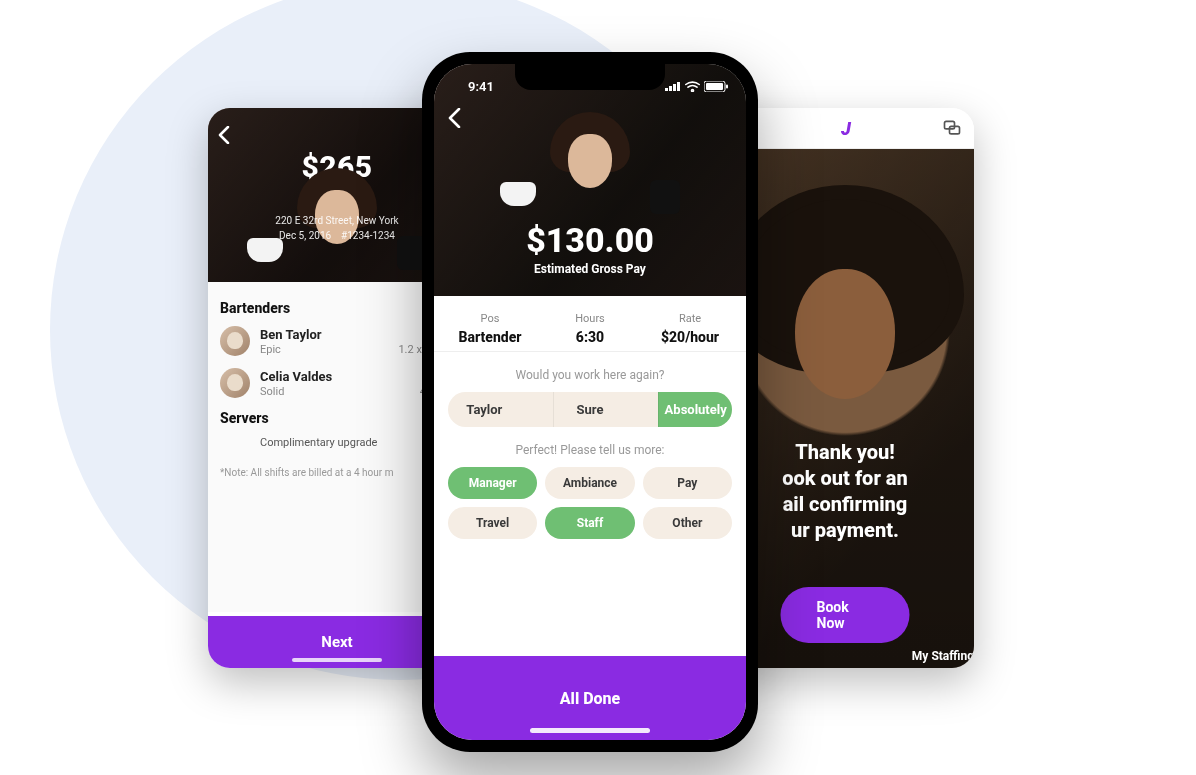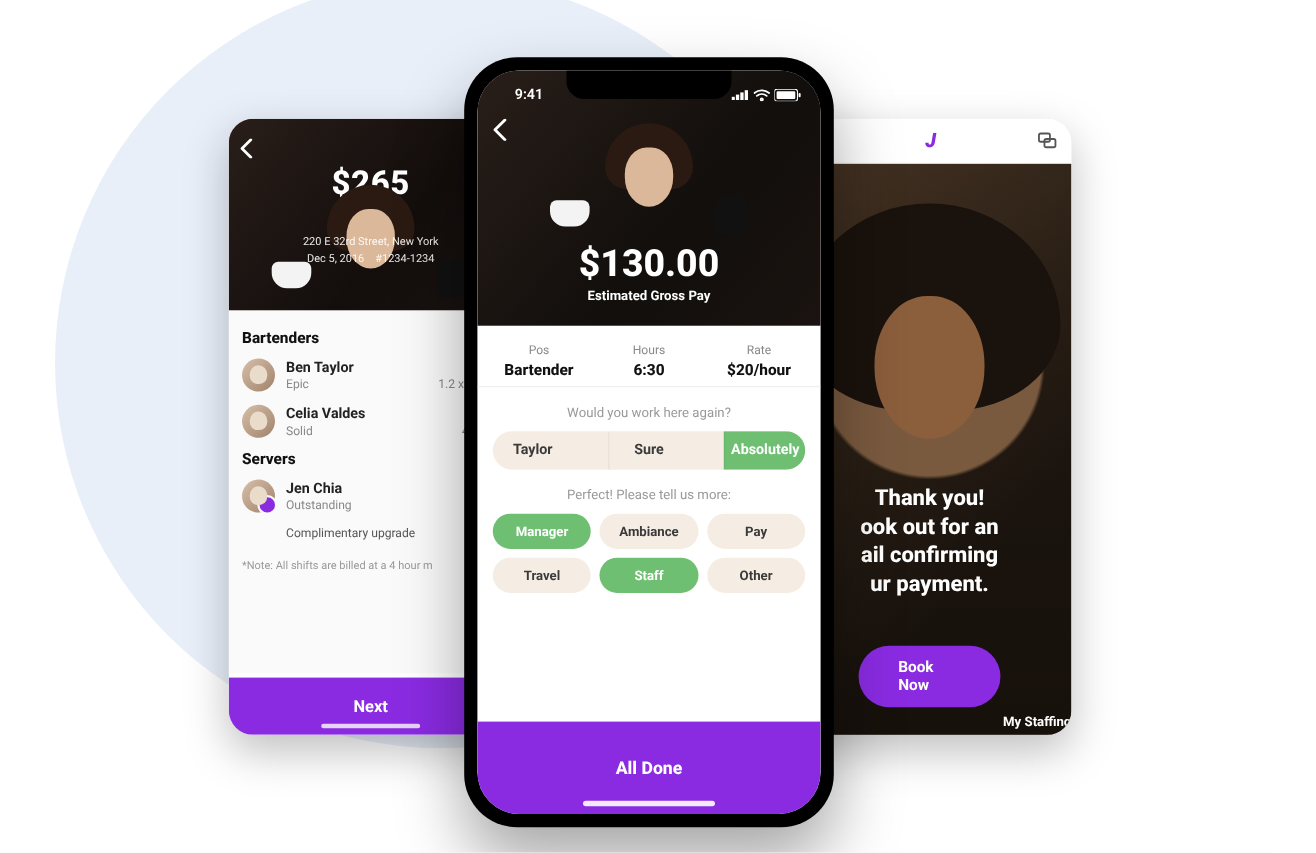--- a/index.html
+++ b/index.html
@@ -297,32 +297,20 @@
           <div class="pl-name">Celia Valdes</div>
           <div class="pl-sub">
             <span>Solid</span>
             <span>4:00* x</span>
           </div>
         </div>
       </div>
 
       <div class="pl-section">Servers</div>
 
-      <div class="pl-row">
-        <div class="pl-av">
-          <div class="pl-badge"></div>
-        </div>
-        <div class="pl-info">
-          <div class="pl-name">Jen Chia</div>
-          <div class="pl-sub">
-            <span>Outstanding</span>
-            <span>8:00 x</span>
-          </div>
-        </div>
-      </div>
       <div class="pl-comp">Complimentary upgrade</div>
 
       <div class="pl-note">*Note: All shifts are billed at a 4 hour m</div>
     </div>
 
     <div class="pl-next">
       <span>Next</span>
       <div class="pl-homebar"></div>
     </div>
   </div>

